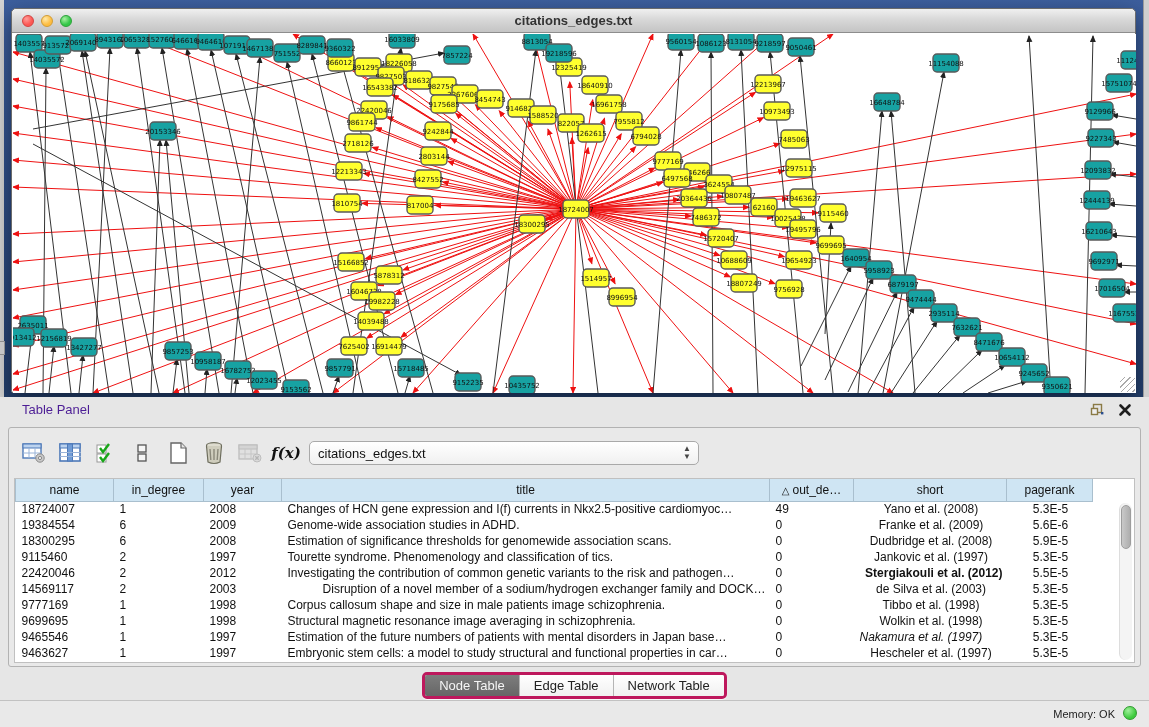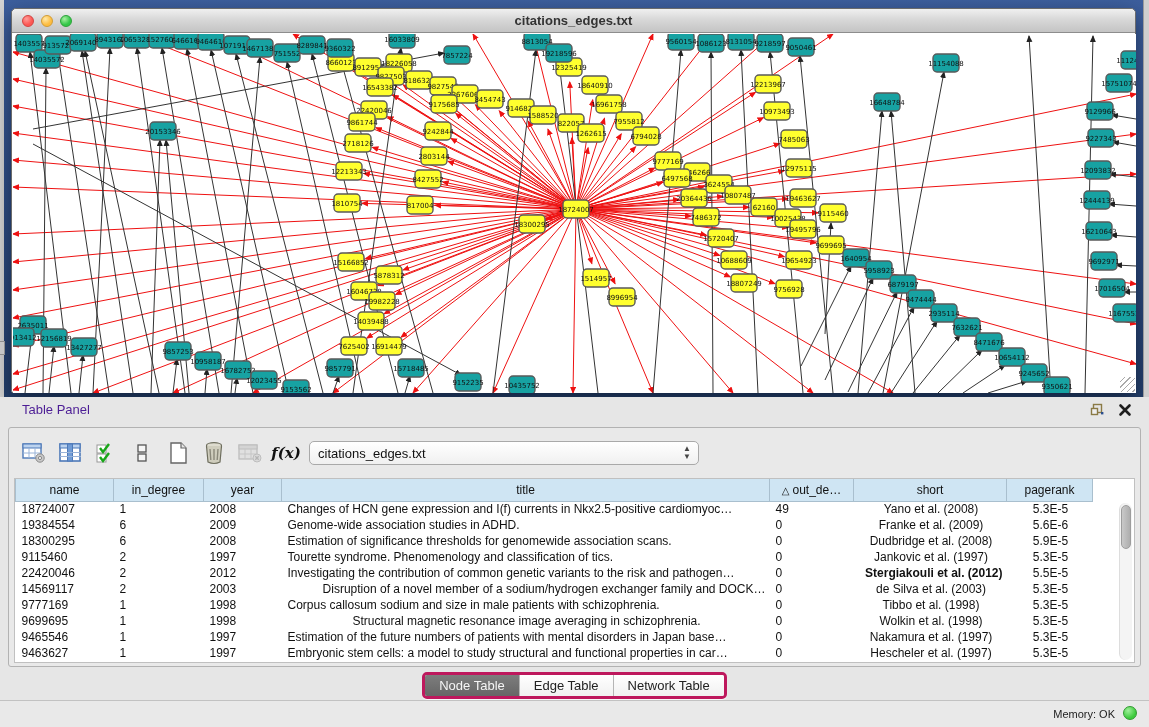--- a/index.html
+++ b/index.html
@@ -899,41 +899,41 @@
               <td style="text-align: left;">2003</td>
               <td style="text-align: right;">Disruption of a novel member of a sodium/hydrogen exchanger family and DOCK…</td>
               <td style="text-align: left;">0</td>
               <td style="text-align: center;">de Silva et al. (2003)</td>
               <td style="text-align: center;">5.3E-5</td>
             </tr>
             <tr>
               <td style="text-align: left;">9777169</td>
               <td style="text-align: left;">1</td>
               <td style="text-align: left;">1998</td>
-              <td style="text-align: left;">Corpus callosum sodium and size in male patients with schizophrenia.</td>
+              <td style="text-align: left;">Corpus callosum shape and size in male patients image schizophrenia.</td>
               <td style="text-align: left;">0</td>
               <td style="text-align: center;">Tibbo et al. (1998)</td>
               <td style="text-align: center;">5.3E-5</td>
             </tr>
             <tr>
               <td style="text-align: left;">9699695</td>
               <td style="text-align: left;">1</td>
               <td style="text-align: left;">1998</td>
-              <td style="text-align: center;">Structural magnetic resonance image averaging in schizophrenia.</td>
+              <td style="text-align: left;">Structural magnetic resonance image averaging in schizophrenia.</td>
               <td style="text-align: left;">0</td>
               <td style="text-align: center;">Wolkin et al. (1998)</td>
               <td style="text-align: center;">5.3E-5</td>
             </tr>
             <tr>
               <td style="text-align: left;">9465546</td>
               <td style="text-align: left;">1</td>
               <td style="text-align: left;">1997</td>
               <td style="text-align: left;">Estimation of the future numbers of patients with mental disorders in Japan base…</td>
               <td style="text-align: left;">0</td>
-              <td style="text-align: center;">Nakamura et al. (1997)</td>
+              <td style="text-align: left; font-style: italic;">Nakamura et al. (1997)</td>
               <td style="text-align: center;">5.3E-5</td>
             </tr>
             <tr>
               <td style="text-align: left;">9463627</td>
               <td style="text-align: left;">1</td>
               <td style="text-align: left;">1997</td>
               <td style="text-align: left;">Embryonic stem cells: a model to study structural and functional properties in car…</td>
               <td style="text-align: left;">0</td>
               <td style="text-align: center;">Hescheler et al. (1997)</td>
               <td style="text-align: center;">5.3E-5</td>

